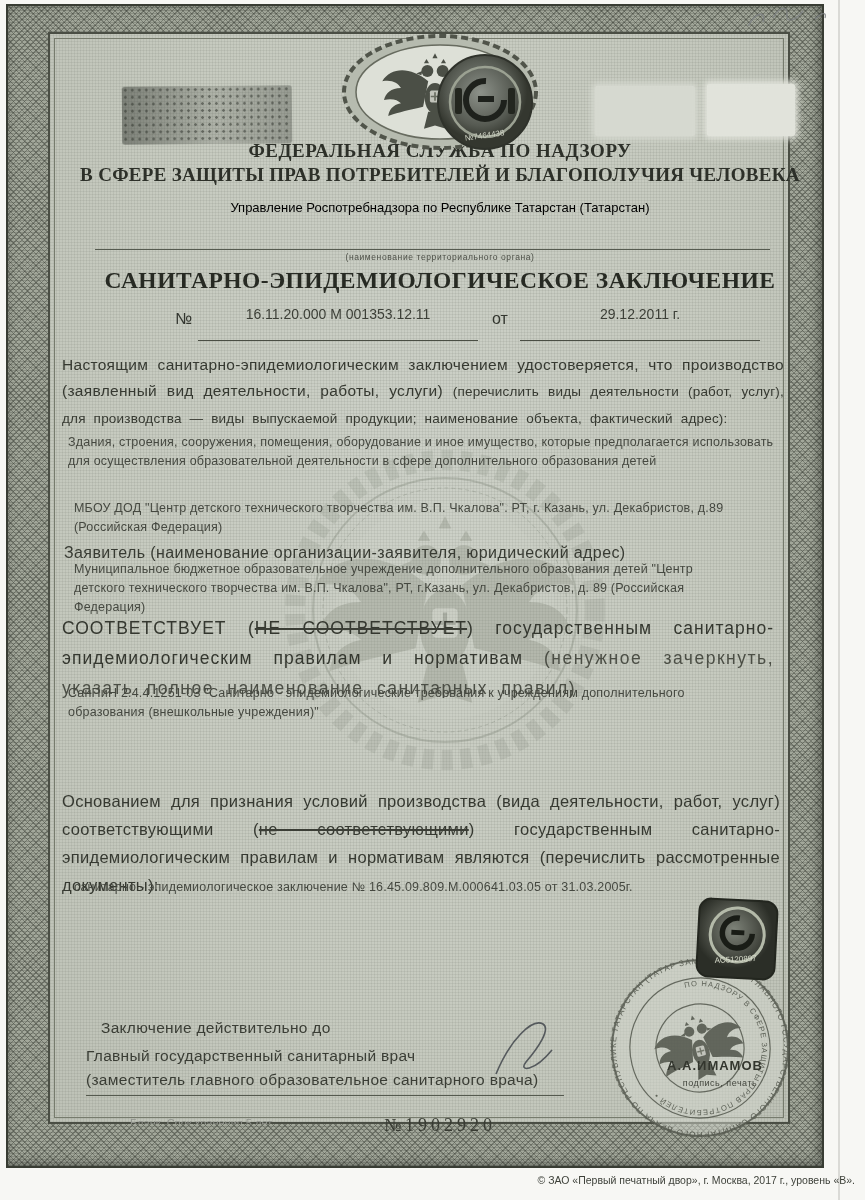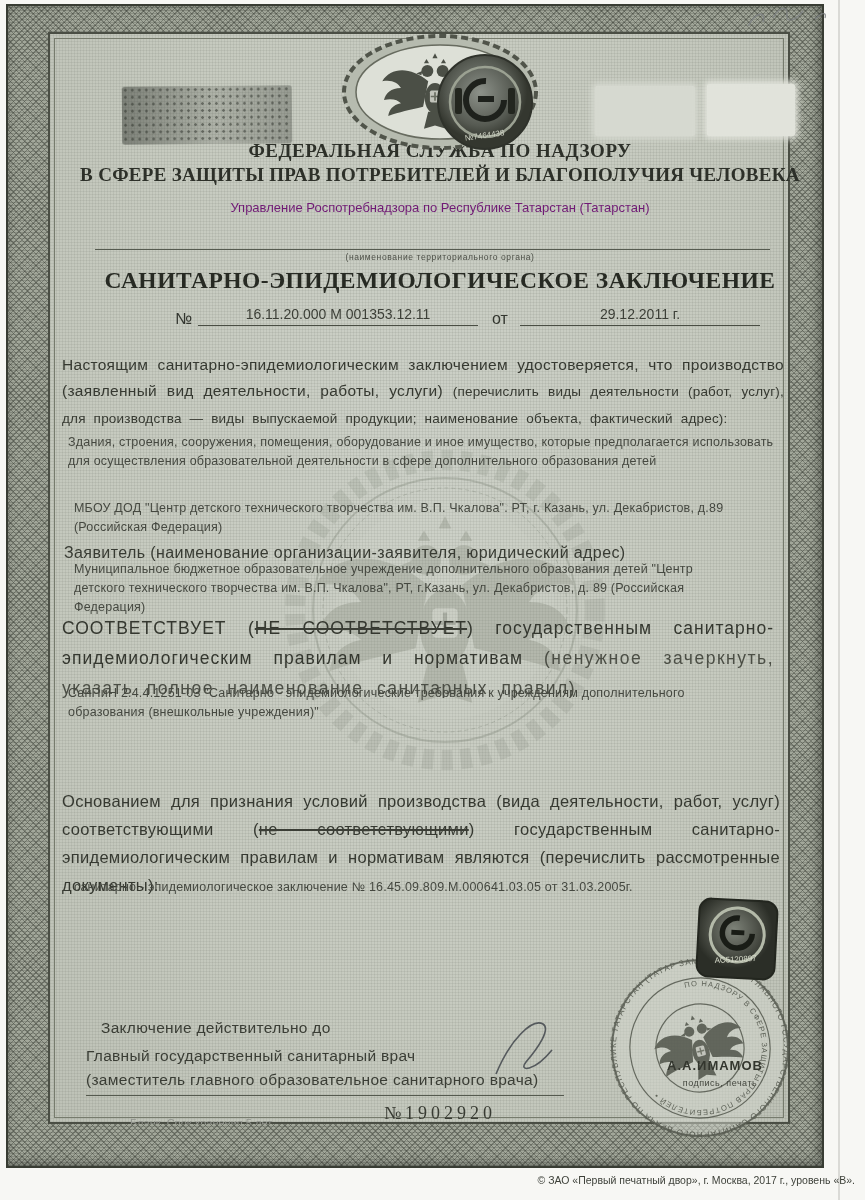--- a/index.html
+++ b/index.html
@@ -32,36 +32,36 @@
   }
   .inner::after{content:''; position:absolute; inset:4px; border:1px solid #767b6d; pointer-events:none;}
   .scan-crease{position:absolute; top:0; bottom:0; width:2px; background:#dadad6;}
   
   .abs{position:absolute; z-index:5;}
   .serifB{font-family:"Liberation Serif", serif; font-weight:bold;}
   .center{text-align:center;}
   .just{text-align:justify;}
   .hdr1{font-size:19px; letter-spacing:.5px; color:#2d3029;}
   .hdr2{font-size:19px; letter-spacing:.3px; color:#2d3029;}
-  .terr{font-size:13px; color:#701a75;}
+  .terr{font-size:13px; color:#000000;}
   .cap{font-size:8.5px; letter-spacing:.6px; color:#4c4f47;}
   .rule{border-top:1px solid #555a4f; height:0;}
   .title{font-size:23.5px; letter-spacing:.5px; color:#272a23;}
   .numrow{font-size:16px; color:#33362f;}
-  .fill-line{display:inline-block; border-bottom:1.5px solid #4a4e44; text-align:center; padding-bottom:3px; font-size:14px; color:#3c3f37;}
+  .fill-line{display:inline-block; border-bottom:1.5px solid #4a4e44; text-align:center; padding-bottom:18px; font-size:14px; color:#3c3f37;}
   .body-par{font-size:15.5px; line-height:26px; word-spacing:4px; letter-spacing:.3px; color:#363931;}
   .body-note{font-size:13.5px; letter-spacing:.2px;}
   .small-fill{font-size:12.5px; line-height:19px; color:#454840; letter-spacing:.2px;}
   .label16{font-size:16px; color:#383b33; letter-spacing:.4px;}
   .comp{font-size:17.5px; line-height:30px; word-spacing:7px; letter-spacing:1px; color:#34372f;}
   .comp .note{letter-spacing:1.5px; color:#4b4e45;}
   .basis{font-size:16.5px; line-height:28px; word-spacing:3px; letter-spacing:.3px; color:#363931;}
   .struck{text-decoration:line-through; text-decoration-thickness:2px; text-decoration-color:#3b3e36;}
   .sign15{font-size:15.5px; color:#3a3d35; letter-spacing:.3px;}
-  .blankno{font-family:"Liberation Serif", serif; font-size:18px; letter-spacing:4px; color:#383b33;}
+  .blankno{font-family:"Liberation Serif", serif; font-size:18px; letter-spacing:4px; color:#383b33;margin-top:12px;}
   .footer-copy{font-size:10.5px; color:#3d4039;}
   .footer-left{font-size:11px; color:#90938c; height:7px; overflow:hidden;}
   
   .holo-patch{
     position:absolute; left:122px; top:86px; width:170px; height:58px; z-index:4;
     background-image:
       radial-gradient(circle, rgba(48,52,45,.55) 1px, transparent 1.6px),
       linear-gradient(90deg, rgba(40,44,38,.45) 0%, rgba(40,44,38,.15) 55%, rgba(40,44,38,.30) 100%);
     background-size:7px 7px, 100% 100%;
     border-radius:3px; filter:blur(.4px); transform:rotate(-.5deg);

